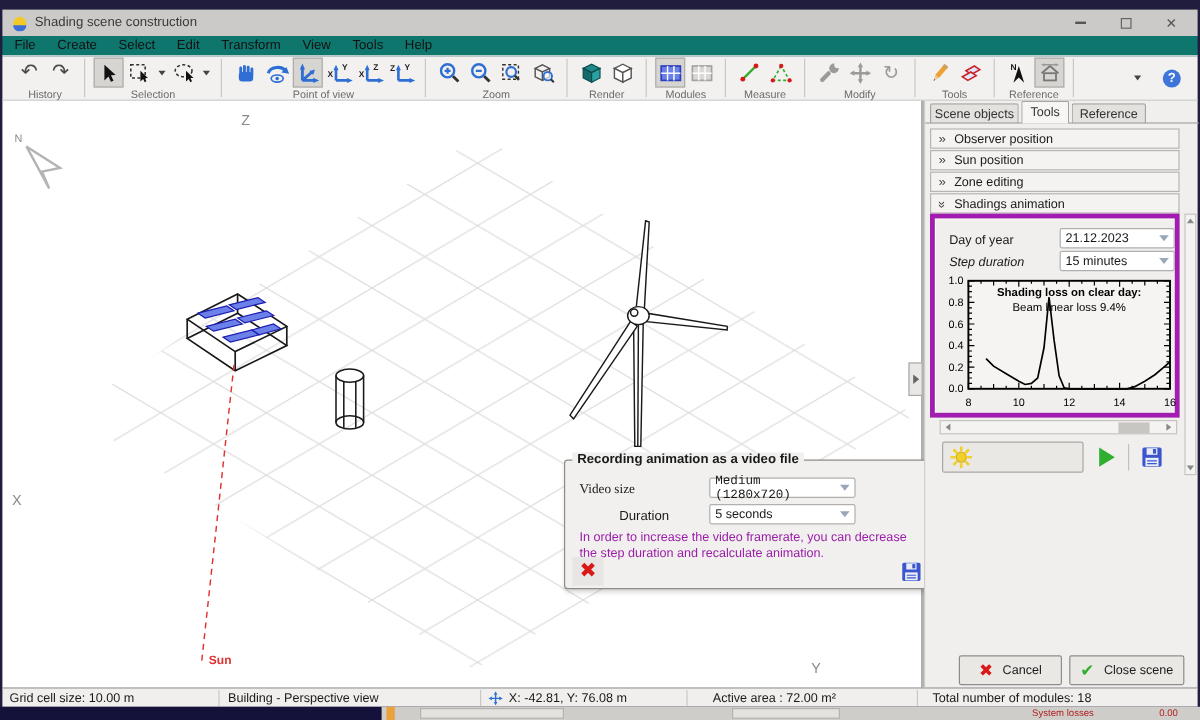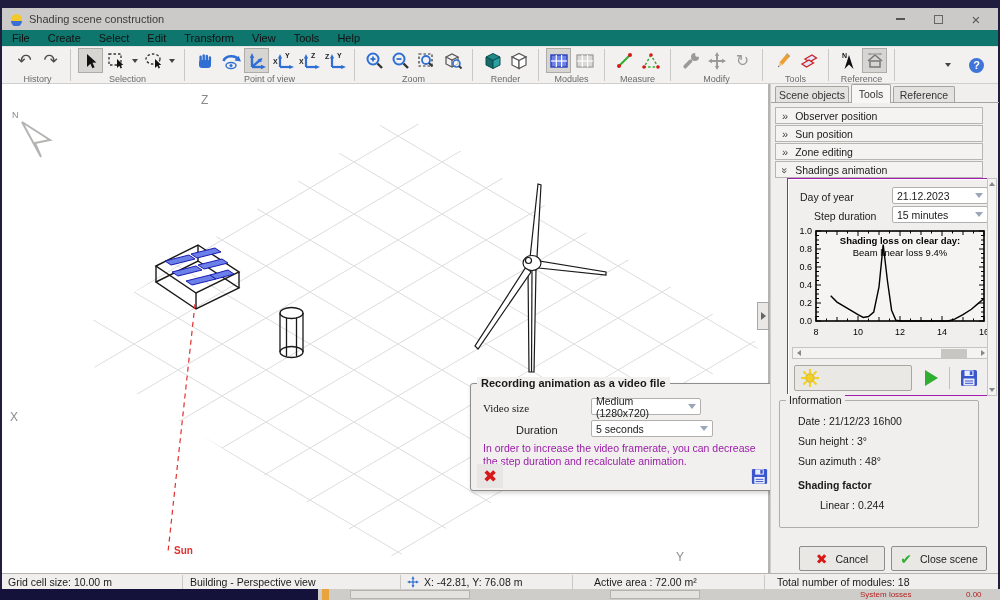--- a/index.html
+++ b/index.html
@@ -48,21 +48,21 @@
   .check-glyph { font-family:"DejaVu Sans", sans-serif; font-weight:bold; color:var(--action_green); }
 
   
   #panel { left:770px; top:84px; width:228px; height:489px; background:#f0efed; border-left:1px solid #d0cecb;padding-left:40px; }
   .tab { position:absolute; top:2px; height:17px; font-size:10.5px; display:flex; align-items:center; justify-content:center; background:#e4e2df; border:1px solid #a6a4a1; border-bottom:none; border-radius:2px 2px 0 0; color:#333; }
   .tab.active { background:#f7f6f4; height:19px; top:0; font-weight:normal; z-index:2; }
   .tabs-base { position:absolute; left:0; top:18px; width:228px; height:1px; background:#a6a4a1; }
   .section-row { position:absolute; left:4px; width:208px; height:17px; background:#f4f3f1; border:1px solid #b7b5b2; display:flex; align-items:center; font-size:10.5px; padding-left:6px; gap:8px; }
   .section-row .chevrons { color:#444; font-size:11px; letter-spacing:-1px; }
   .section-row .chevrons.expanded { display:inline-block; transform:rotate(90deg); }
-  #anim-box { position:absolute; left:4px; top:94px; width:208px; height:218px; border:1px solid #a21caf; box-shadow:inset 1px 1px 0 #fff; background:#f0efed;margin-left:12px; }
+  #anim-box { position:absolute; left:4px; top:94px; width:208px; height:170px; border:4px solid #a21caf; box-shadow:inset 1px 1px 0 #fff; background:#f0efed; }
   #anim-box .row-label { position:absolute; font-size:10.5px; }
   #loss-chart text { font-family:"Liberation Sans", sans-serif; }
   .hscroll { position:absolute; left:4px; top:168px; width:198px; height:12px; background:#f4f3f1; border:1px solid #c6c4c1; display:flex; align-items:center; }
   .hscroll .arr { width:12px; height:10px; display:flex; align-items:center; justify-content:center; }
   .tri-l { width:0; height:0; border-top:3.5px solid transparent; border-bottom:3.5px solid transparent; border-right:4.5px solid #888; }
   .tri-r { width:0; height:0; border-top:3.5px solid transparent; border-bottom:3.5px solid transparent; border-left:4.5px solid #888; }
   .hthumb { position:absolute; left:148px; top:1px; width:26px; height:9px; background:#c8c6c3; }
   .vscroll { position:absolute; left:216px; top:94px; width:10px; height:218px; background:#f4f3f1; border:1px solid #c6c4c1; }
   .vscroll .tri-u { position:absolute; left:1px; top:3px; width:0; height:0; border-left:3.5px solid transparent; border-right:3.5px solid transparent; border-bottom:4.5px solid #888; }
   .vscroll .tri-d { position:absolute; left:1px; bottom:3px; width:0; height:0; border-left:3.5px solid transparent; border-right:3.5px solid transparent; border-top:4.5px solid #888; }
@@ -498,21 +498,21 @@
 </div>
 
 <div id="splitter" class="abs"></div>
 <div id="collapse-btn" class="abs">
     <div class="tri"></div>
   </div>
 
 <div id="dialog" class="abs">
   <div class="dlg-title">Recording animation as a video file</div>
   <div class="dlg-label" style="left:12px; top:18px;font-family:Liberation Serif, serif;">Video size</div>
-  <div class="select" style="left:120px; top:14px; width:110px;">
+  <div class="select" style="left:120px; top:14px; width:122px;font-family:Liberation Mono, monospace;">
     <span>Medium (1280x720)</span>
       <div class="chev"></div>
   </div>
   <div class="dlg-label" style="left:12px; top:40px;padding-left:33px;">Duration</div>
   <div class="select" style="left:120px; top:36px; width:122px;">
     <span>5 seconds</span>
       <div class="chev"></div>
   </div>
   <div class="note">In order to increase the video framerate, you can decrease the step duration and recalculate animation.</div>
   <div class="icon-btn abs" style="left:6px; top:80px; width:26px; height:24px; background:#e7e6e4;">
@@ -552,21 +552,21 @@
     <span class="chevrons expanded">»</span>
     <span>Shadings animation</span>
   </div>
 
   <div id="anim-box">
     <div class="row-label" style="left:12px; top:12px;">Day of year</div>
     <div class="select" style="left:104px; top:8px; width:96px;">
       <span>21.12.2023</span>
         <div class="chev"></div>
     </div>
-    <div class="row-label" style="left:26px; top:31px;">Step duration</div>
+    <div class="row-label" style="left:12px; top:31px;font-style:italic;">Step duration</div>
     <div class="select" style="left:104px; top:27px; width:96px;">
       <span>15 minutes</span>
         <div class="chev"></div>
     </div>
 
     <svg id="loss-chart" style="position:absolute; left:2px; top:48px;" width="204" height="118" viewBox="0 0 204 118">
         <rect x="26" y="4" width="168" height="90" fill="#f5f4f2" stroke="#000" stroke-width="1.6"></rect>
         <line x1="26" y1="94" x2="26" y2="89" stroke="#000"></line>
         <line x1="26" y1="4" x2="26" y2="9" stroke="#000"></line>
         <text x="26" y="108" text-anchor="middle" font-size="9">8</text>
@@ -698,28 +698,20 @@
           <line x1="6" y1="15.3" x2="14" y2="15.3" style="stroke:var(--save_blue)"></line>
         </svg>
     </div>
   </div>
 
   <div class="vscroll">
       <div class="tri-u"></div>
       <div class="tri-d"></div>
     </div>
 
-  <div id="info-box">
-    <div class="legend">Information</div>
-    <div class="line" style="top:14px;">Date : 21/12/23 16h00</div>
-    <div class="line" style="top:34px;">Sun height : 3°</div>
-    <div class="line" style="top:54px;">Sun azimuth : 48°</div>
-    <div class="line" style="top:78px; font-weight:bold;">Shading factor</div>
-    <div class="line" style="top:98px; left:40px;">Linear : 0.244</div>
-  </div>
 
   <div class="bottom-btn" style="left:28px; top:462px; width:86px;">
     <span class="cross-glyph" style="font-size:14px;">✖</span>
     <span>Cancel</span>
   </div>
   <div class="bottom-btn" style="left:120px; top:462px; width:96px;">
     <span class="check-glyph" style="font-size:14px;">✔</span>
     <span>Close scene</span>
   </div>
 </div>

